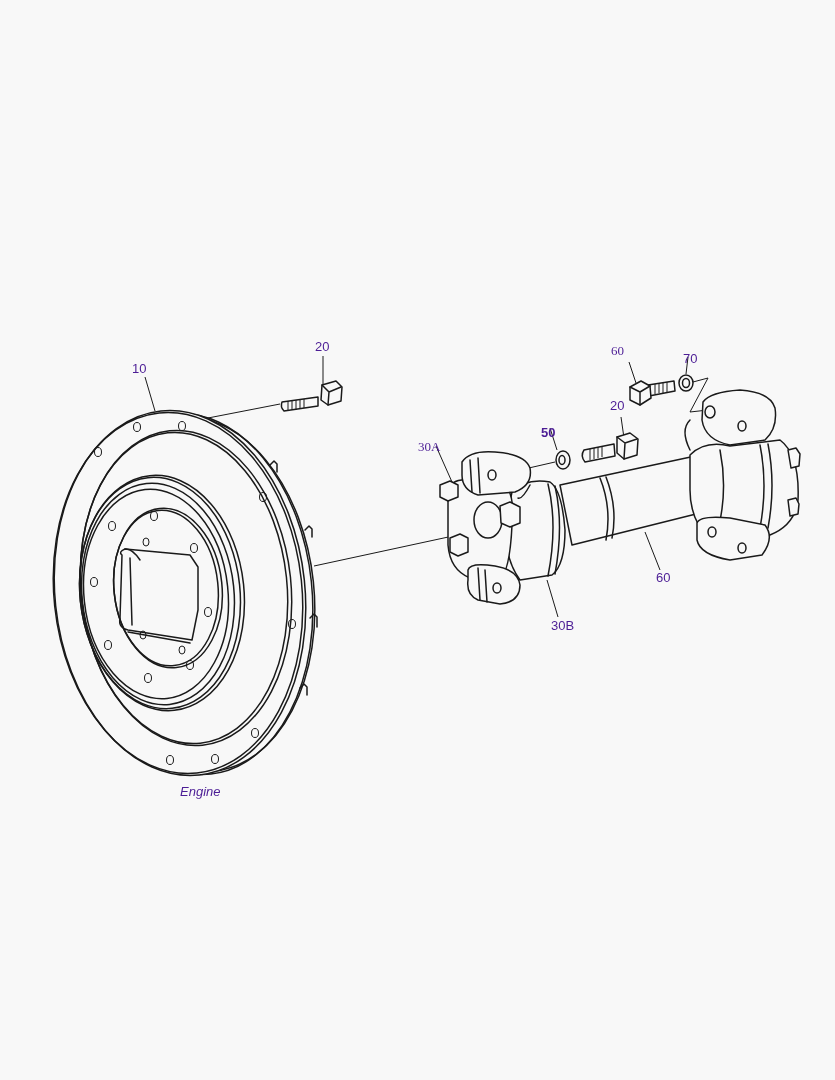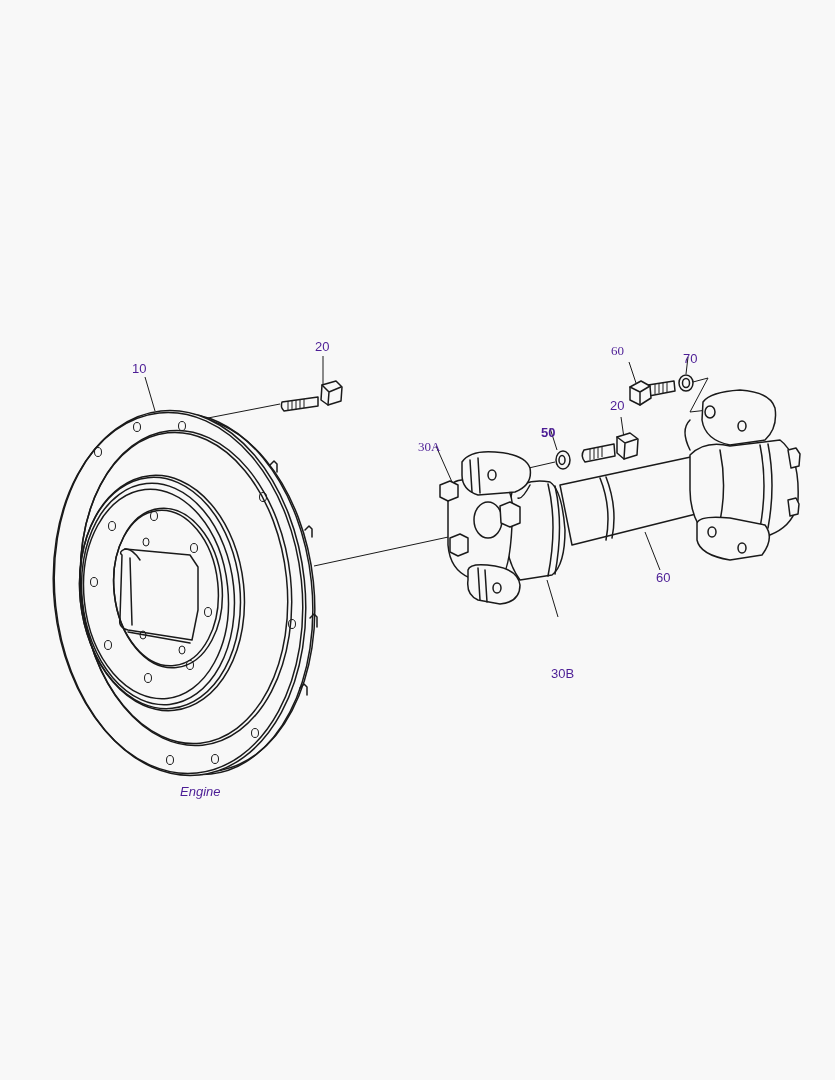--- a/index.html
+++ b/index.html
@@ -182,14 +182,14 @@
 </svg>
 
 <span class="callout-label" style="left:132px;top:362px;">10</span>
 <span class="callout-label" style="left:315px;top:340px;">20</span>
 <span class="callout-label" style="left:418px;top:440px;font-family:Liberation Serif, serif;">30A</span>
 <span class="callout-label" style="left:541px;top:426px;font-weight:bold;">50</span>
 <span class="callout-label" style="left:610px;top:399px;">20</span>
 <span class="callout-label" style="left:611px;top:344px;font-family:Liberation Serif, serif;">60</span>
 <span class="callout-label" style="left:683px;top:352px;">70</span>
 <span class="callout-label" style="left:656px;top:571px;">60</span>
-<span class="callout-label" style="left:551px;top:619px;margin-top:48px;">30B</span>
+<span class="callout-label" style="left:551px;top:619px;">30B</span>
 <span class="callout-label" style="left:180px;top:785px;font-style:italic;">Engine</span>
 
 </body></html>

